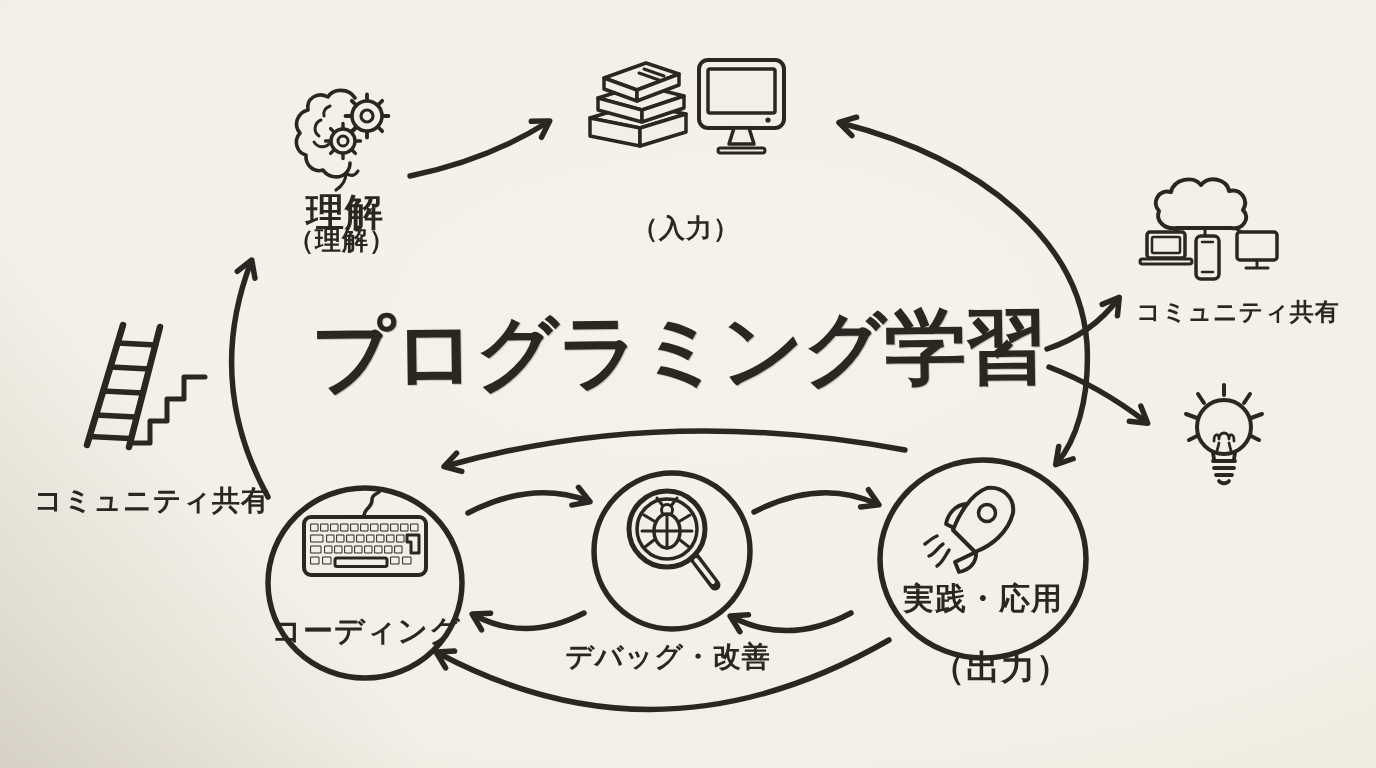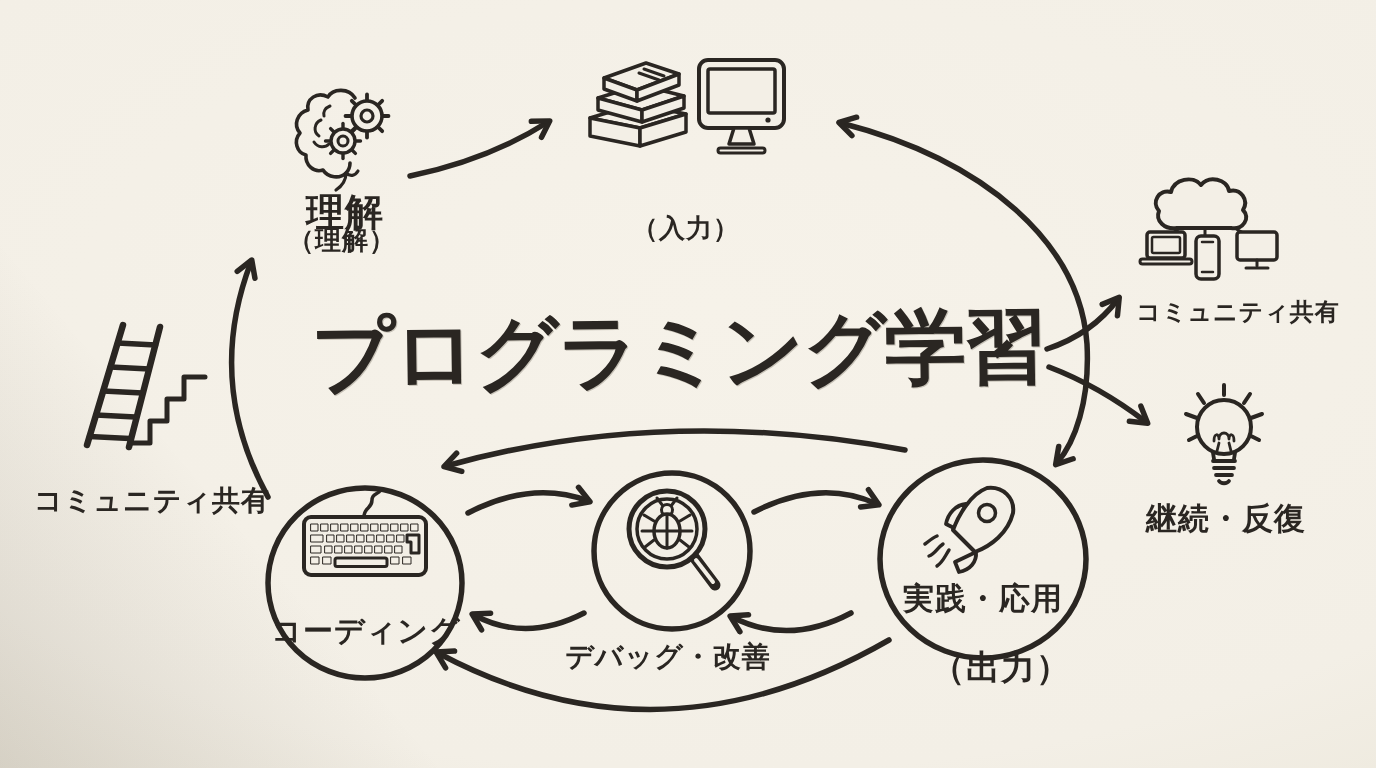--- a/index.html
+++ b/index.html
@@ -277,21 +277,20 @@
 
   <div id="title" class="lab" style="left:678px;top:352px">プログラミング学習</div>
 
   <div class="lab" style="left:345px;top:212px;font-size:38px">理解</div>
   <div class="lab" style="left:342px;top:240px;font-size:26px">（理解）</div>
 
   <div class="lab" style="left:686px;top:228px;font-size:26px">（入力）</div>
 
   <div class="lab" style="left:1238px;top:312px;font-size:24px">コミュニティ共有</div>
 
-  <div class="lab" style="left:1226px;top:519px;font-size:31px">継続・反復</div>
 
   <div class="lab" style="left:152px;top:501px;font-size:28px">コミュニティ共有</div>
 
   <div class="lab" style="left:366px;top:631px;font-size:30px">コーディング</div>
 
   <div class="lab" style="left:983px;top:599px;font-size:31px">実践・応用</div>
 
   <div class="lab" style="left:668px;top:657px;font-size:28px">デバッグ・改善</div>
   <div class="lab" style="left:1001px;top:668px;font-size:34px">（出力）</div>
 

